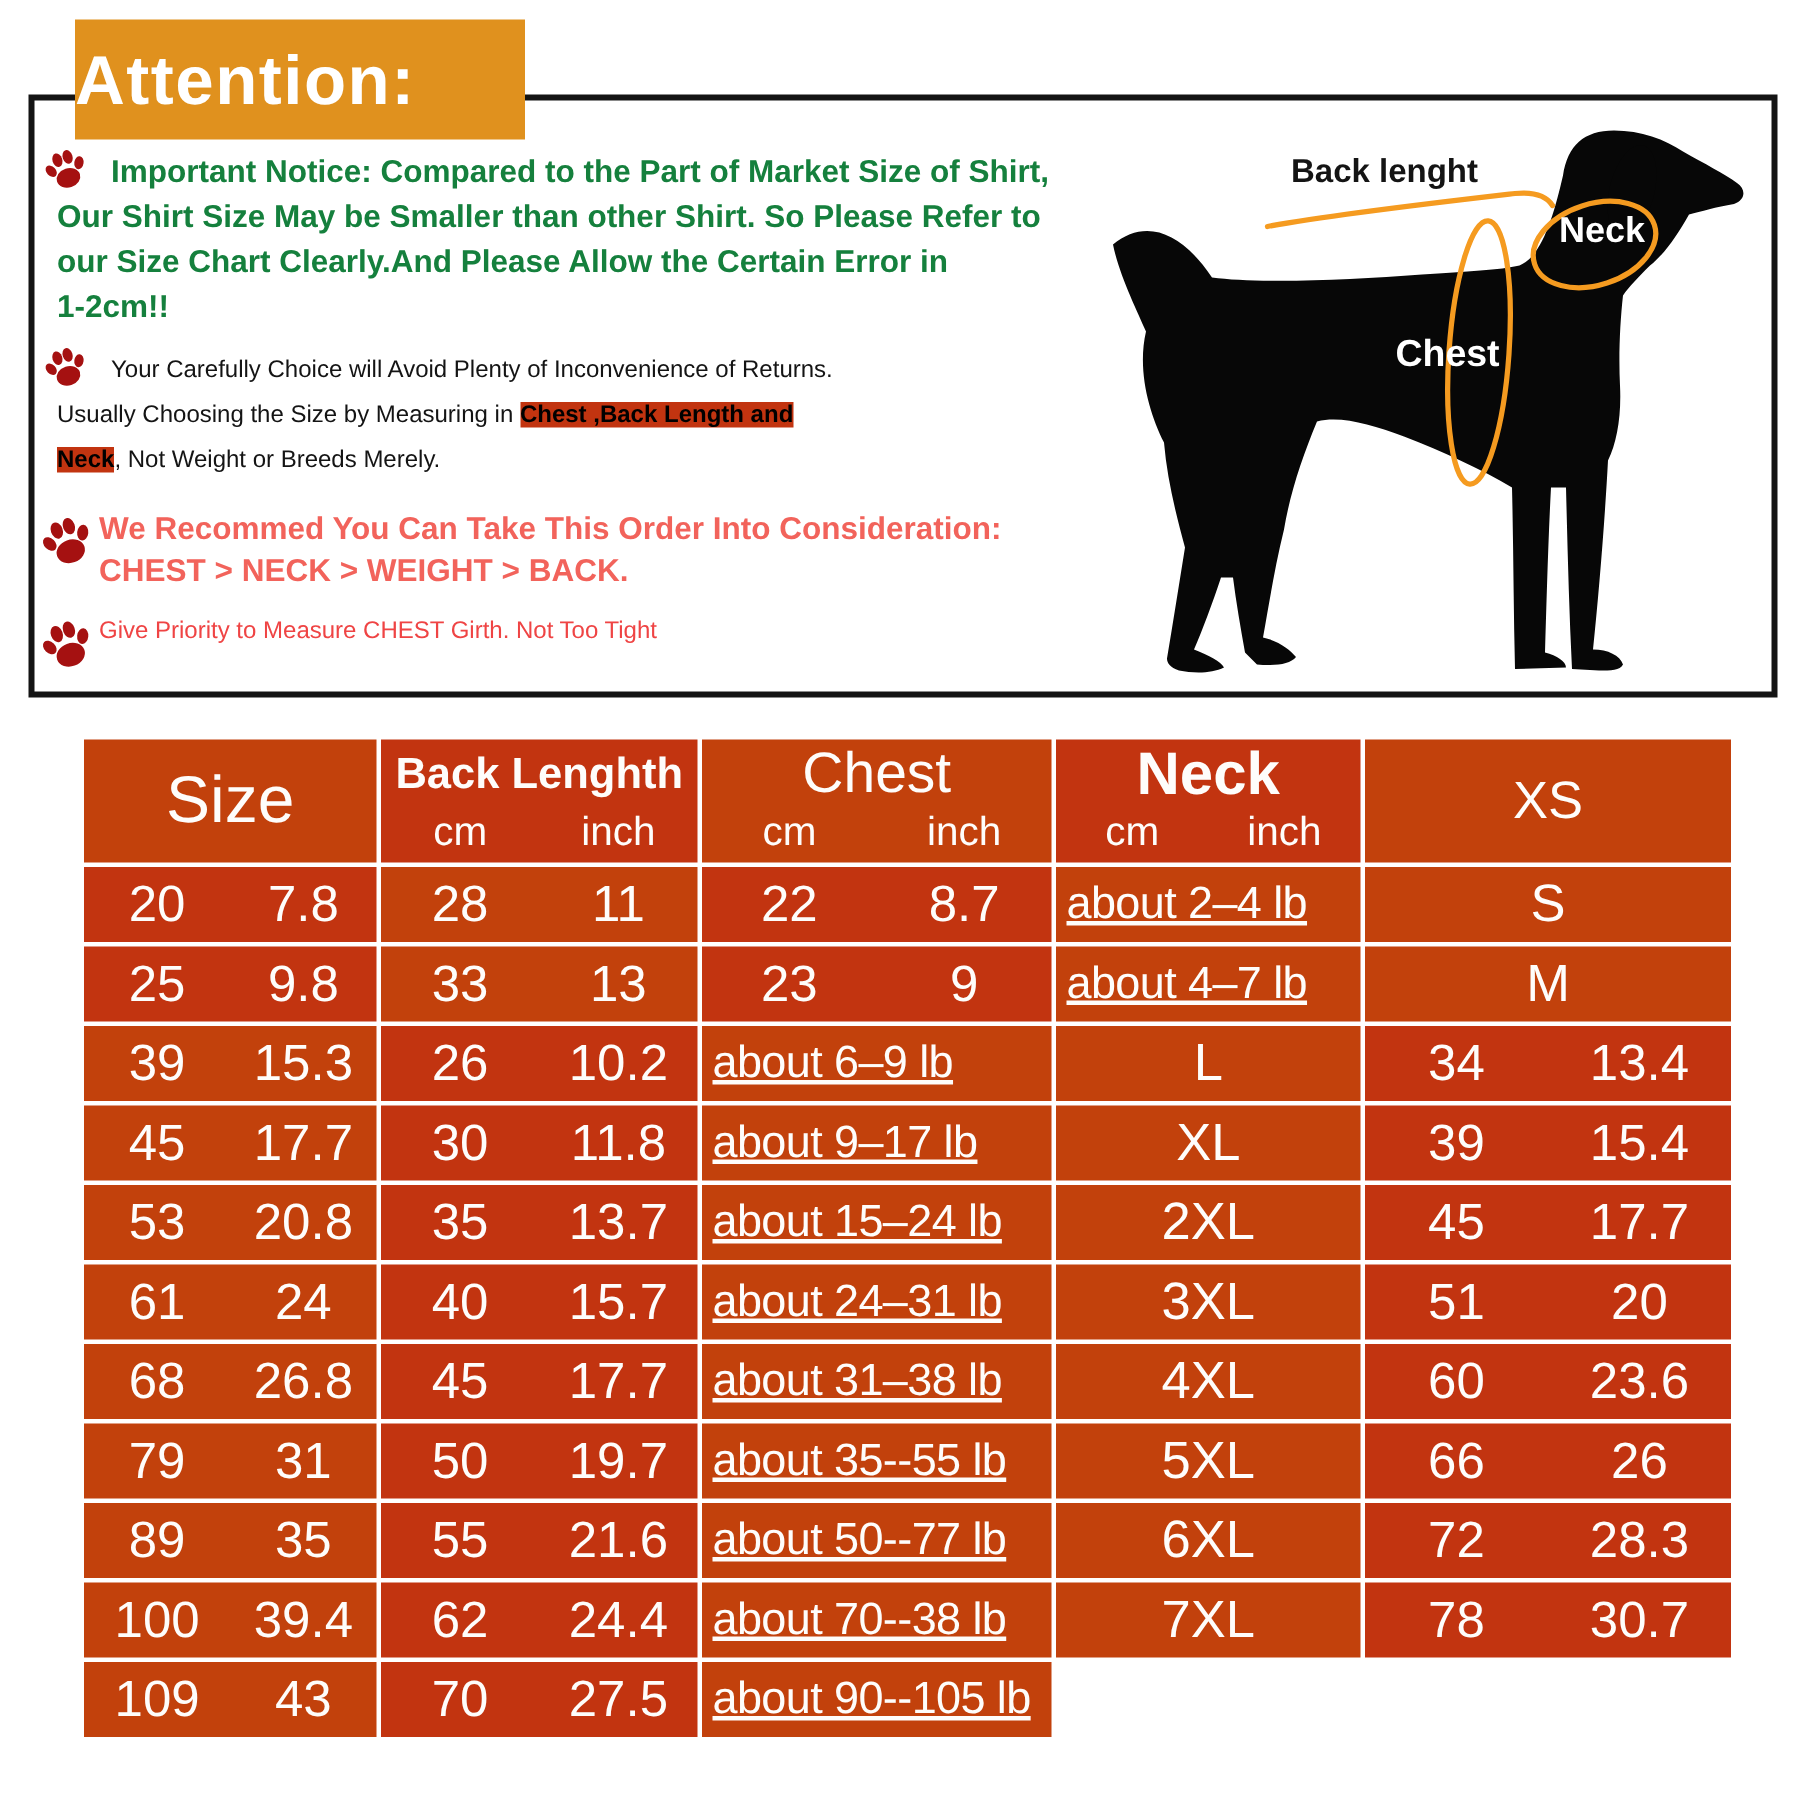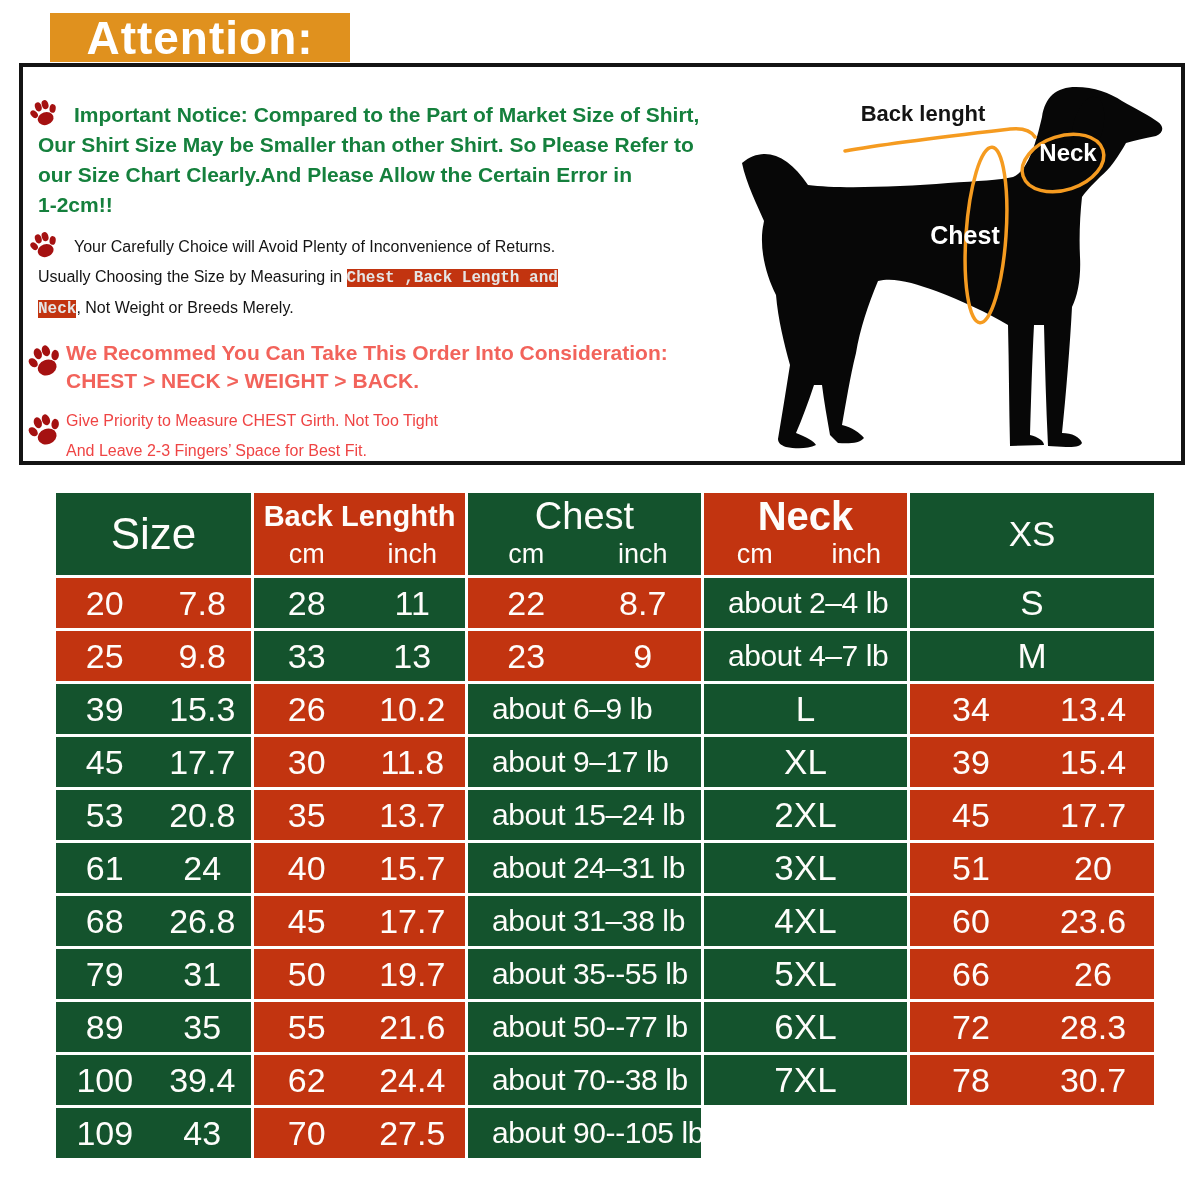--- a/index.html
+++ b/index.html
@@ -6,63 +6,63 @@
   html,body { width:1200px; height:1200px; background:#fff; }
   body { font-family:"Liberation Sans", sans-serif; }
   #page { position:relative; width:1200px; height:1200px; background:#fff; overflow:hidden; }
 
   
   .notice-box {
     position:absolute; left:19px; top:63px; width:1166px; height:402px;
     border:4px solid #141414; background:#fff;
   }
   .attention-title {
-    position:absolute; left:50px; top:13px; width:300px; height:49px;
+    position:absolute; left:50px; top:13px; width:300px; height:80px;
     background:#E0911E; color:#fff; font-weight:bold; font-size:46px;
-    display:flex; align-items:center; justify-content:center; z-index:3;
+    display:flex; align-items:center; justify-content:flex-start; z-index:3;
     letter-spacing:1px;
   }
   .para { position:absolute; z-index:2; white-space:nowrap; }
   .p1 { left:38px; top:100px; color:#15803d; font-weight:bold; font-size:21px; line-height:30px; text-indent:36px; }
   .p1 .cont { text-indent:0; }
   .p2 { left:38px; top:232px; color:#141414; font-size:16px; line-height:30px; text-indent:36px; }
-  .p2 .red { color:#e5e5e5; font-weight:bold;font-family:Liberation Mono, monospace; }
+  .p2 .red { color:#000000; font-weight:bold; }
   .p3 { left:66px; top:339px; color:#F2635B; font-weight:bold; font-size:21px; line-height:28px; }
   .p4 { left:66px; top:406px; color:#ef4444; font-weight:normal; font-size:16px; line-height:30px; }
   .paw { position:absolute; z-index:2; }
   .paw1 { left:29px; top:99px;  width:30px; height:29px; }
   .paw2 { left:29px; top:231px; width:30px; height:29px; }
   .paw3 { left:27px; top:344px; width:36px; height:35px; }
   .paw4 { left:27px; top:413px; width:36px; height:35px; }
   .dog-figure { position:absolute; left:738px; top:85px; width:445px; height:385px; z-index:1; }
 
   
   .size-table {
     position:absolute; left:56px; top:493px; width:1098px;
     display:grid;
     grid-template-columns:195px 211px 233px 203px 244px;
     grid-template-rows:82px repeat(11, 50px);
     gap:3px; background:#fff; color:#FEFDFB;
   }
   .cell { display:flex; align-items:center; justify-content:center; overflow:hidden; }
-  .orange { background:#14532d; }
+  .orange { background:#c2410c; }
   .red { background:#C23410; }
   .hgroup { display:flex; flex-direction:column; align-items:stretch; justify-content:flex-end; }
   .hlabel { flex:1; display:flex; align-items:center; justify-content:center; }
   .hsub { height:36px; display:flex; font-size:27px;justify-content:flex-end; }
   .hsub span { flex:1; text-align:center; }
   .h-size { font-size:44px; }
   .h-back { font-size:29px; font-weight:bold; }
   .h-chest { font-size:38px; }
   .h-neck { font-size:40px; font-weight:bold; }
   .h-fits { font-size:27px; font-weight:bold; justify-content:flex-start; padding-left:8px; }
   .size-col { font-size:35px; }
   .pair { padding:0; }
   .pair span { flex:1; text-align:center; font-size:34px; }
-  .weight-col { justify-content:flex-start; padding-left:24px; font-size:30px; letter-spacing:-0.4px; white-space:nowrap; }
+  .weight-col { justify-content:flex-start; padding-left:7px; font-size:30px; letter-spacing:-0.4px; white-space:nowrap;text-decoration:underline; }
 </style>
 </head>
 <body>
 
 <div id="page">
 
   <div class="notice-box"></div>
 
   <div class="attention-title">
     <span>Attention:</span>
@@ -118,21 +118,20 @@
     <span class="red">Neck</span><span>, Not Weight or Breeds Merely.</span>
   </div>
 
   <div class="para p3">
     <span>We Recommed You Can Take This Order Into Consideration:</span><br>
     <span>CHEST &gt; NECK &gt; WEIGHT &gt; BACK.</span>
   </div>
 
   <div class="para p4">
     <span>Give Priority to Measure CHEST Girth. Not Too Tight</span><br>
-    <span>And Leave 2-3 Fingers’ Space for Best Fit.</span>
   </div>
 
   <svg class="dog-figure" viewBox="0 0 445 385">
 
     <path fill="#070707" d="
       M 4 78
       C 26 60, 50 70, 70 100
       C 100 104, 160 102, 210 98
       C 240 96, 262 95, 275 92
       C 290 86, 298 58, 304 32

